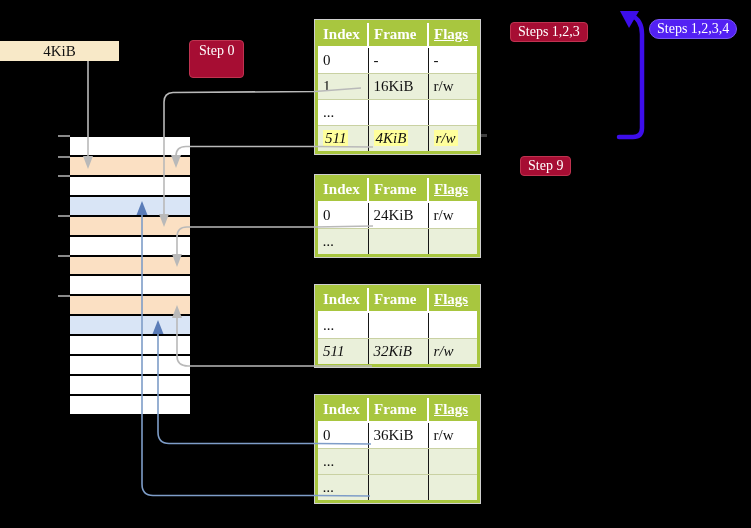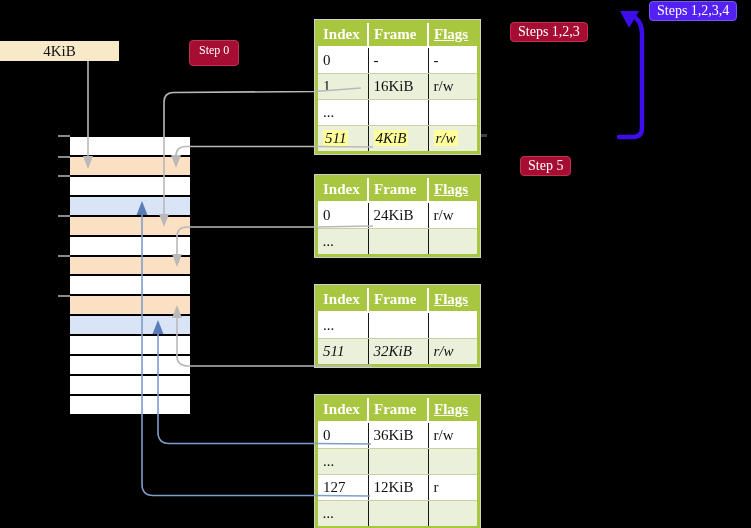--- a/index.html
+++ b/index.html
@@ -26,21 +26,21 @@
     font-family:"Liberation Serif","DejaVu Serif",serif;
   }
   
   .steplabel{
     position:absolute;z-index:7;color:#fff;
     border-radius:4px;padding:1px 7px 2px 7px;
     font-size:14px;line-height:15px;white-space:nowrap;
   }
   .steplabel.red{background:var(--step_label_red);border:1px solid var(--step_label_red_border);}
   .steplabel.blue{background:var(--steps_label_blue);border:1px solid var(--steps_label_blue_border);}
-  .steplabel.lg{font-size:12px;line-height:17px;padding:1px 9px 6px 9px;}
+  .steplabel.lg{font-size:14px;line-height:17px;padding:1px 9px 18px 9px;}
   
   .pagesize{
     position:absolute;left:0;top:41px;width:119px;height:20px;z-index:4;
     background:var(--pagesize_box_tan);color:#111;
     font-size:15px;text-align:center;line-height:20px;
   }
   
   .memmap{
     position:absolute;left:70px;top:137px;width:120px;height:277px;z-index:1;
     display:flex;flex-direction:column;gap:2px;background:#000;
@@ -81,22 +81,22 @@
   .overlay{position:absolute;left:0;top:0;z-index:5;pointer-events:none;}
   .arrow-fragment{position:absolute;left:479px;top:134px;width:8px;height:3px;background:#3F3F3F;z-index:2;}
 </style>
 </head>
 <body>
 
 <div class="pagesize">4KiB</div>
 
 <div class="steplabel red lg" style="left:189px;top:40px;">Step 0</div>
 <div class="steplabel red" style="left:510px;top:22px;">Steps 1,2,3</div>
-<div class="steplabel blue" style="left:649px;top:1px;">Steps 1,2,3,4</div>
-<div class="steplabel red" style="left:520px;top:156px;">Step 5</div>
+<div class="steplabel blue" style="left:649px;top:19px;border-radius:10px;">Steps 1,2,3,4</div>
+<div class="steplabel red" style="left:520px;top:156px;">Step 9</div>
 
 <div class="memmap">
     <div class="mrow white"></div>
     <div class="mrow peach"></div>
     <div class="mrow white"></div>
     <div class="mrow blue"></div>
     <div class="mrow peach"></div>
     <div class="mrow white"></div>
     <div class="mrow peach"></div>
     <div class="mrow white"></div>
@@ -232,25 +232,20 @@
       <tr class="shade-white">
         <td>0</td>
         <td>36KiB</td>
         <td>r/w</td>
       </tr>
       <tr class="shade-green">
         <td>...</td>
         <td></td>
         <td></td>
       </tr>
-      <tr class="shade-white">
-        <td>127</td>
-        <td>12KiB</td>
-        <td>r</td>
-      </tr>
       <tr class="shade-green">
         <td>...</td>
         <td></td>
         <td></td>
       </tr>
     </tbody>
   </table>
 </div>
 
 <svg class="overlay" width="751" height="528" viewBox="0 0 751 528">

